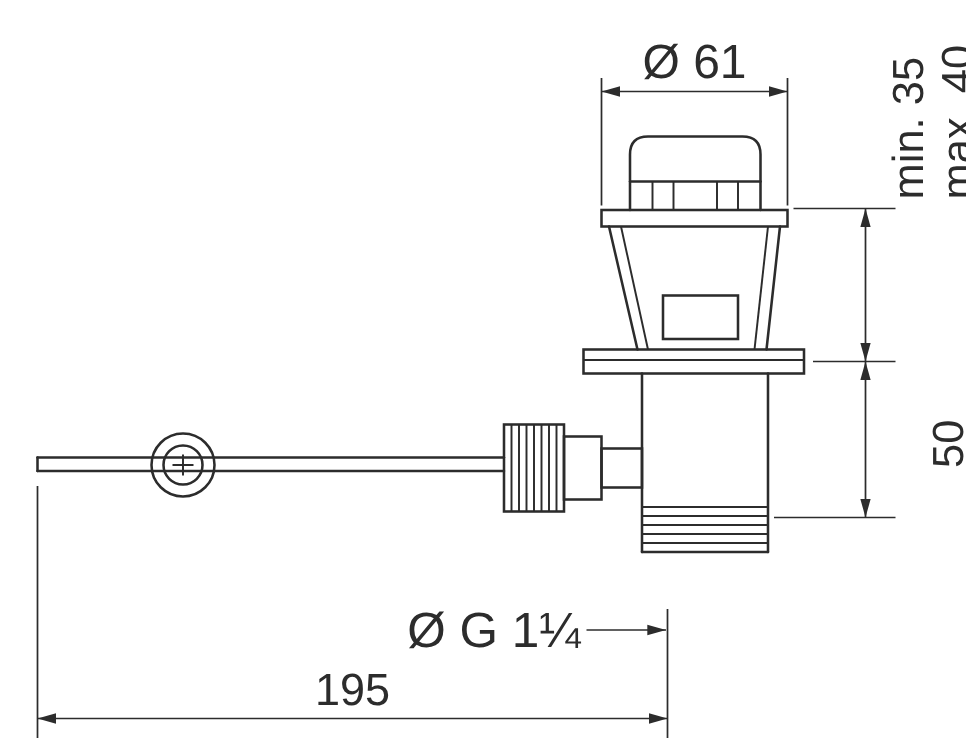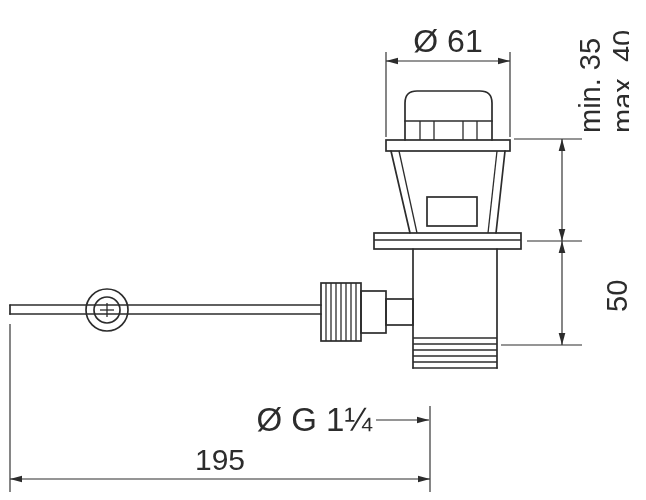--- a/index.html
+++ b/index.html
@@ -1,16 +1,16 @@
 <!DOCTYPE html>
 <html><head>
 <meta charset="utf-8">
 <style>
   html,body{margin:0;padding:0;background:#ffffff;}
-  .stage{position:relative;width:629px;height:500px;background:#ffffff;overflow:hidden;}
+  .stage{position:relative;width:629px;height:500px;background:#ffffff;overflow:hidden;padding-left:15px;}
   svg{display:block;}
   .part{stroke:#2c2c2c;fill:none;stroke-width:1.7;stroke-linecap:round;}
   .thin{stroke:#2c2c2c;fill:none;stroke-width:1.3;}
   .dim{stroke:#2c2c2c;fill:none;stroke-width:1.15;}
   text{fill:#2c2c2c;font-family:"Liberation Sans","DejaVu Sans",sans-serif;font-weight:400;}
   .t32{font-size:32px;}
   .t30{font-size:30px;}
   .t29{font-size:29px;}
   .t33{font-size:33px;}
 </style>

